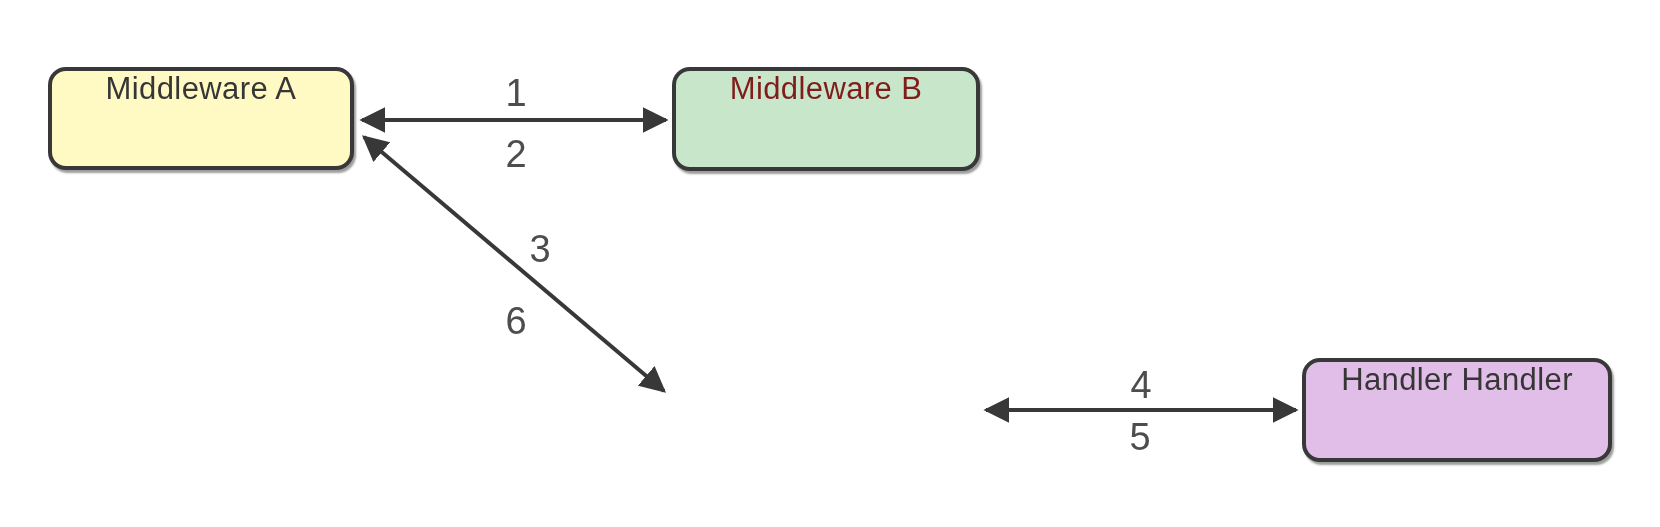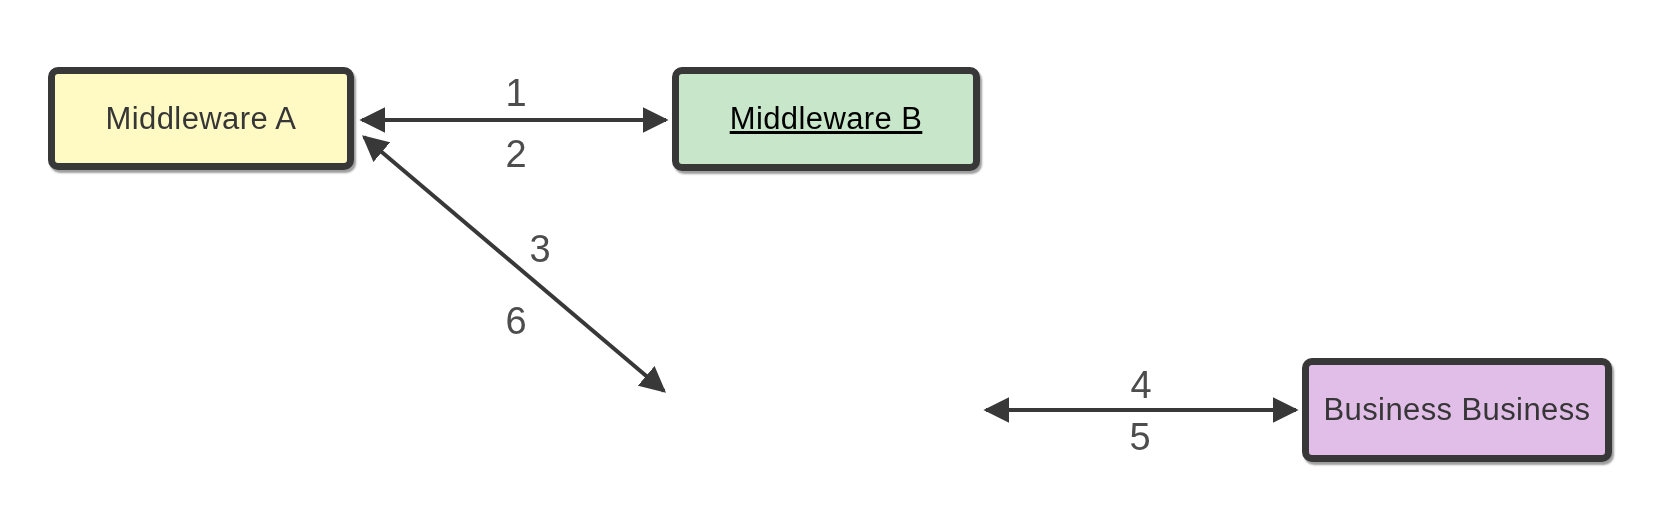--- a/index.html
+++ b/index.html
@@ -18,24 +18,24 @@
   .edges-layer {
     position: absolute;
     left: 0;
     top: 0;
     width: 1660px;
     height: 527px;
   }
   .node {
     position: absolute;
     box-sizing: border-box;
-    border: 7px solid #0f766e;
-    border-radius: 10px;
+    border: 4px solid #0f766e;
+    border-radius: 18px;
     display: flex;
-    align-items: center;
+    align-items: flex-start;
     justify-content: center;
     box-shadow: 2px 3px 2px rgba(40, 40, 40, 0.45);
   }
   .node-label {
     font-size: 31px;
     letter-spacing: 0.4px;
     white-space: nowrap;
   }
   #node-middleware-a   { left: 48px;   top: 67px;  width: 306px; height: 103px; }
   #node-middleware-b   { left: 672px;  top: 67px;  width: 308px; height: 104px; }
@@ -83,21 +83,21 @@
       <text class="edge-label" x="1141" y="398" fill="#4d4d4d">4</text>
       <text class="edge-label" x="1140" y="450" fill="#4d4d4d">5</text>
     </g>
   </svg>
 
   <div class="node" id="node-middleware-a" style="background-color: rgb(255, 249, 196); border-color: rgb(56, 56, 56);">
     <span class="node-label" style="color: rgb(54, 54, 54);">Middleware A</span>
   </div>
 
   <div class="node" id="node-middleware-b" style="background-color: rgb(200, 230, 201); border-color: rgb(56, 56, 56);">
-    <span class="node-label" style="color: #000000; text-decoration: underline;">Middleware B</span>
+    <span class="node-label" style="color: #7f1d1d;">Middleware B</span>
   </div>
 
 
   <div class="node" id="node-business-handler" style="background-color: rgb(225, 190, 231); border-color: rgb(56, 56, 56);">
-    <span class="node-label" style="color: rgb(54, 54, 54);">Business Business</span>
+    <span class="node-label" style="color: rgb(54, 54, 54);">Handler Handler</span>
   </div>
 
 </div>
 
 </body></html>

